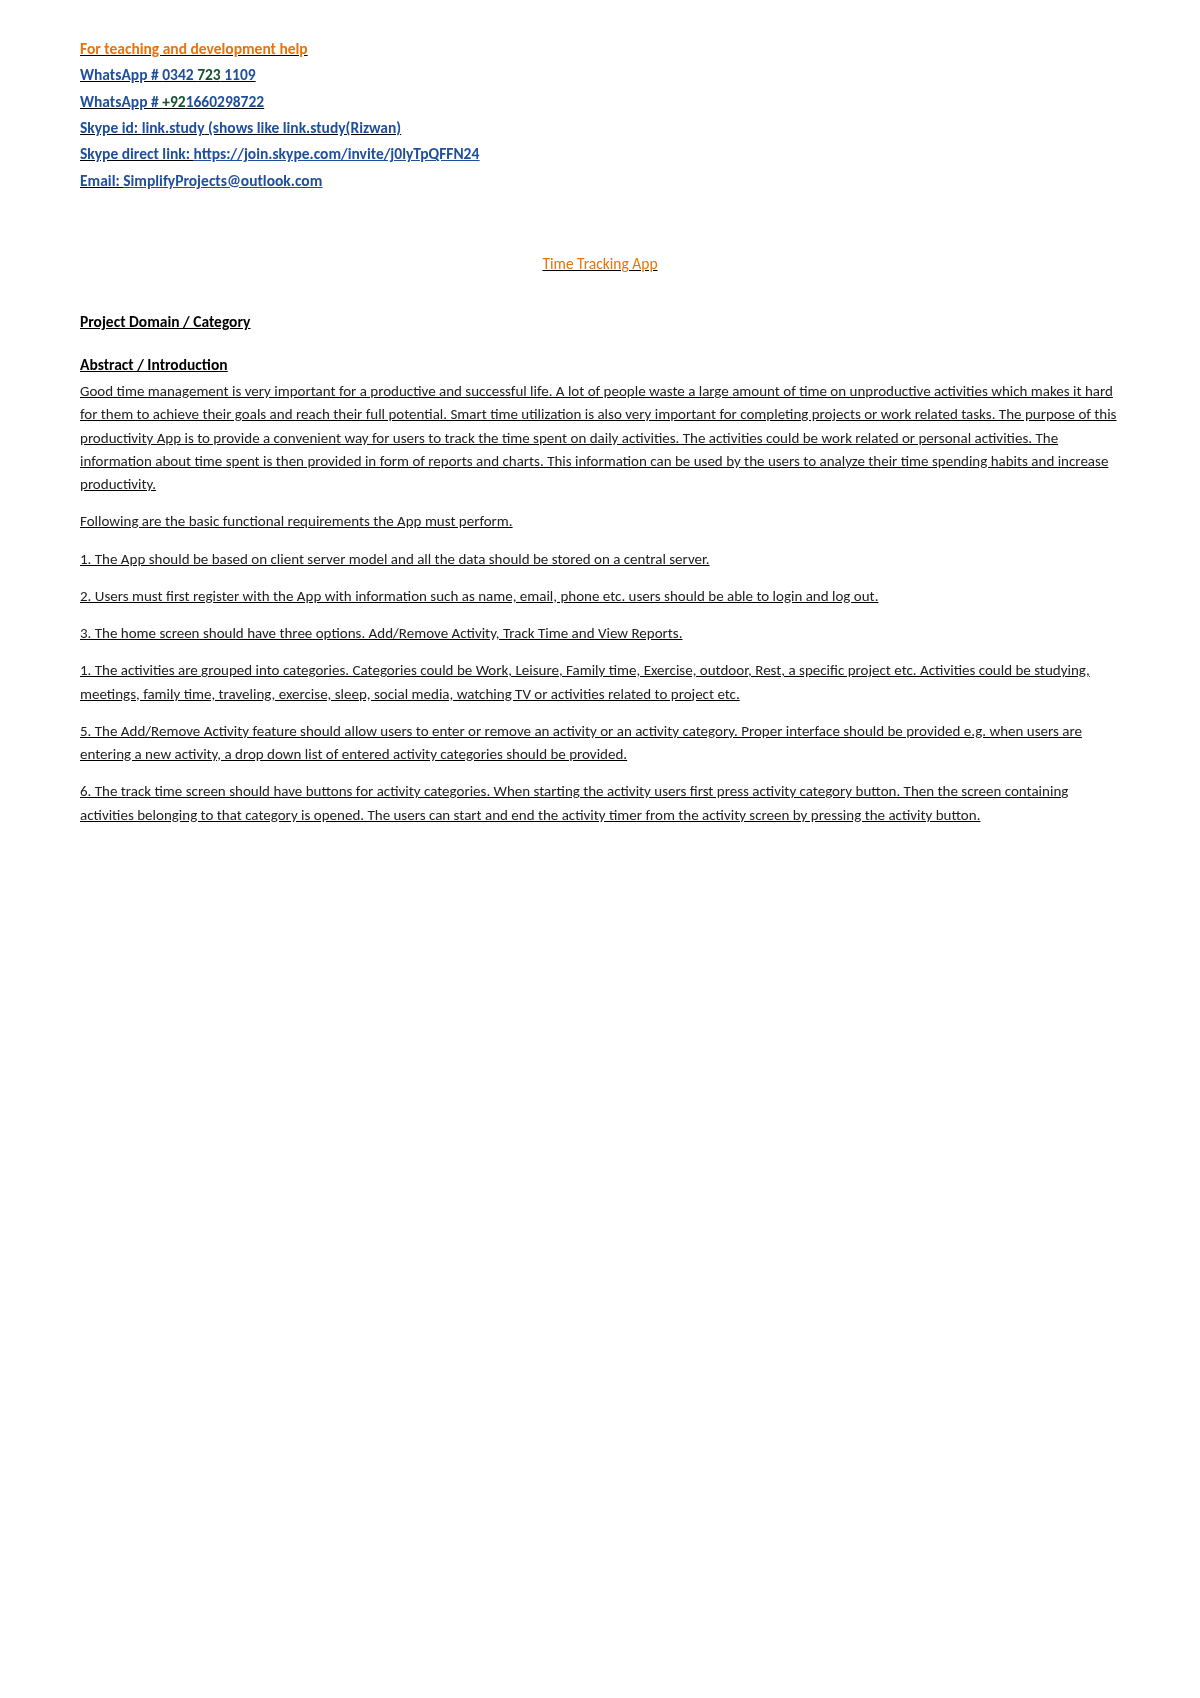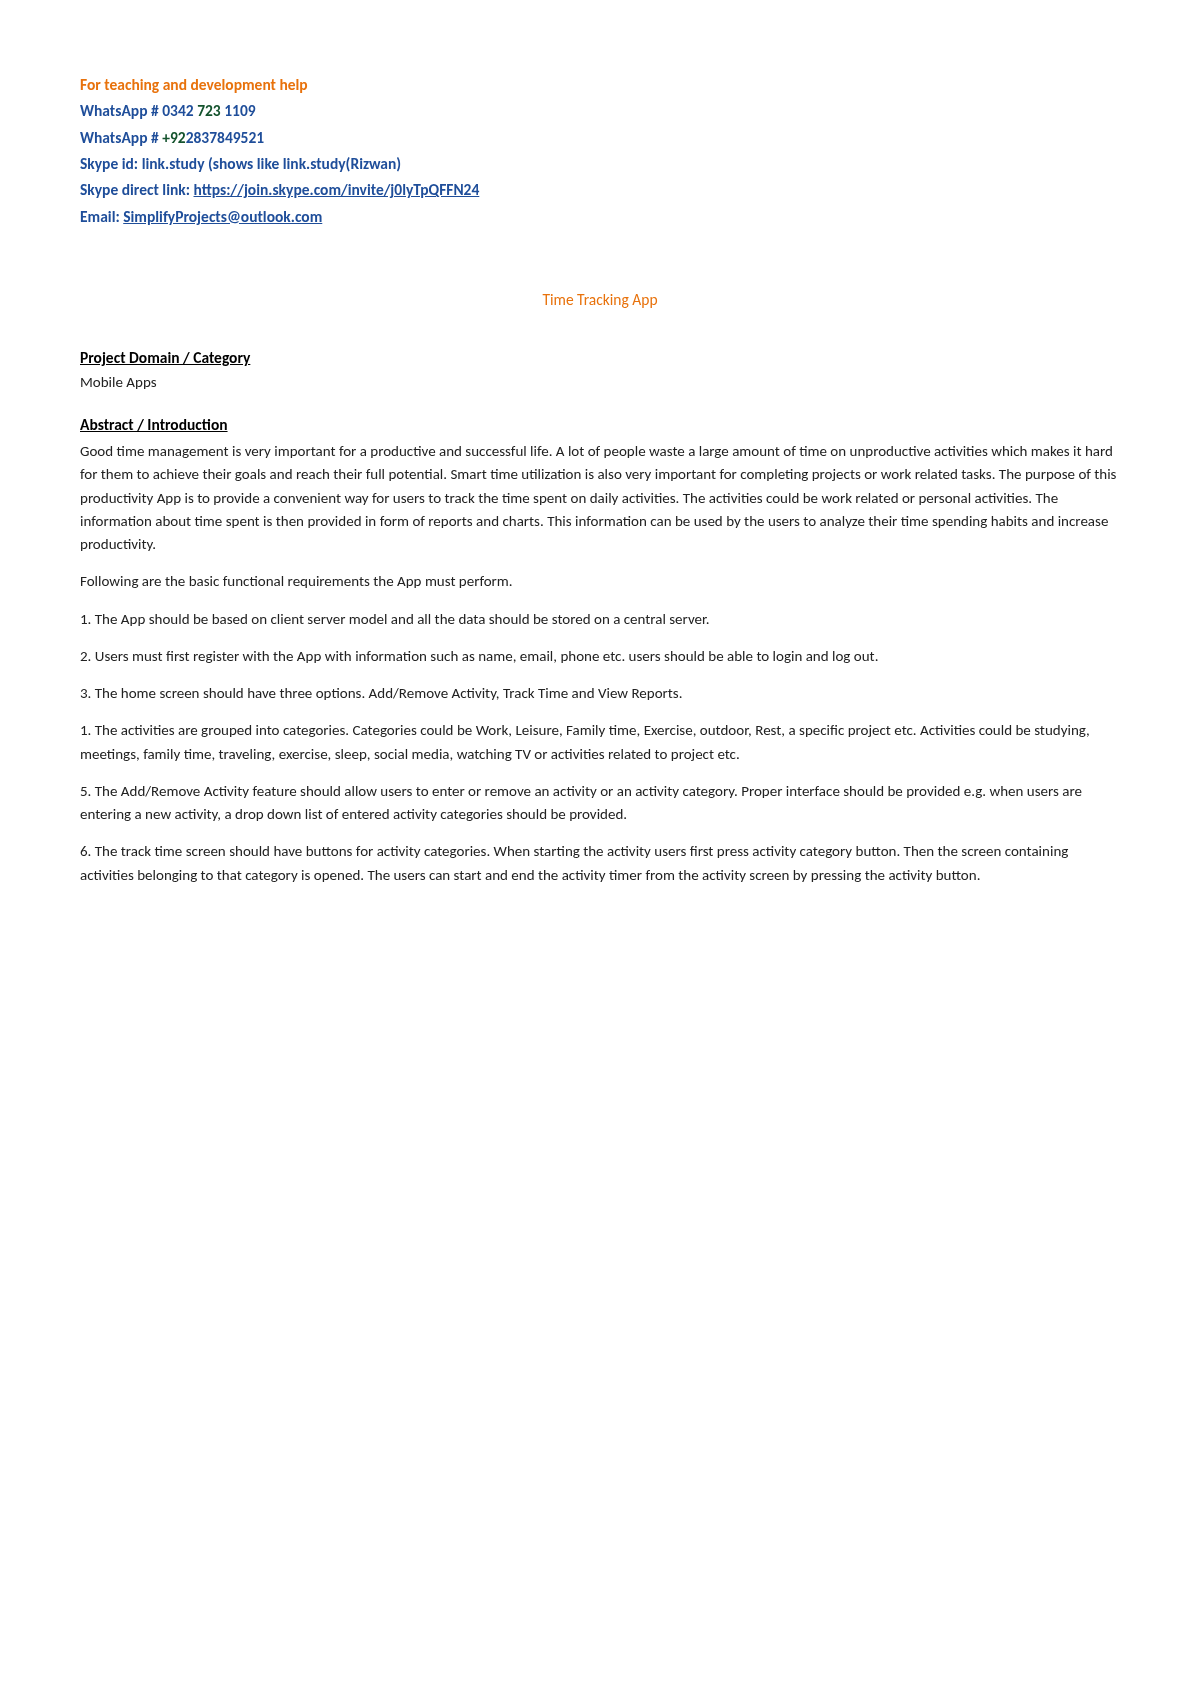--- a/index.html
+++ b/index.html
@@ -14,21 +14,22 @@
       font-size: 15px;
       color: #000000;
       width: 1200px;
       min-height: 1698px;
     }
 
     .page {
       width: 1200px;
       min-height: 1698px;
       background: #ffffff;
-      padding: 72px 80px 60px 80px;
+      padding: 36px 80px 60px 80px;
+      text-decoration: underline;
     }
 
     .header-section {
       margin-bottom: 60px;
     }
 
     .header-line {
       line-height: 1.7;
       font-size: 15.5px;
     }
@@ -101,42 +102,41 @@
 
     <div class="header-line">
       <span class="orange-text">For teaching and development help</span>
     </div>
 
     <div class="header-line">
       <span class="dark-blue-bold">WhatsApp # </span><span class="dark-blue-bold">0342 </span><span class="number-orange">723</span><span class="dark-blue-bold"> 1109</span>
     </div>
 
     <div class="header-line">
-      <span class="dark-blue-bold">WhatsApp # </span><span class="number-orange">+92</span><span class="dark-blue-bold">2837849521</span>
+      <span class="dark-blue-bold">WhatsApp # </span><span class="number-orange">+92</span><span class="dark-blue-bold">1660298722</span>
     </div>
 
     <div class="header-line">
       <span class="dark-blue-bold">Skype id: </span><span class="dark-blue-bold">link.study</span><span class="dark-blue-bold">  (shows like link.study(Rizwan)</span>
     </div>
 
     <div class="header-line">
       <span class="dark-blue-bold">Skype direct link: </span><a class="link-text" href="#">https://join.skype.com/invite/j0lyTpQFFN24</a>
     </div>
 
     <div class="header-line">
       <span class="dark-blue-bold">Email: </span><a class="link-text" href="#">SimplifyProjects@outlook.com</a>
     </div>
 
   </div>
 
   <div class="page-title">Time Tracking App</div>
 
   <div>
     <div class="section-heading">Project Domain / Category</div>
-    <div class="subtitle-text">Mobile Apps</div>
   </div>
 
   <div>
     <div class="section-heading">Abstract / Introduction</div>
     <div class="section-text">Good time management is very important for a productive and successful life.  A lot of people waste a large amount of time on unproductive activities which makes it hard for them to achieve their goals and reach their full potential. Smart time utilization is also very important for completing projects or work related tasks. The purpose of this productivity App is to provide a convenient way for users to track the time spent on daily activities. The activities could be work related or personal activities. The information about time spent is then provided in form of  reports and charts. This information can be used by the users to analyze their time spending  habits and increase productivity.</div>
   </div>
 
   <div>
     <div class="section-text">Following are the basic functional requirements the App must perform.</div>
 

